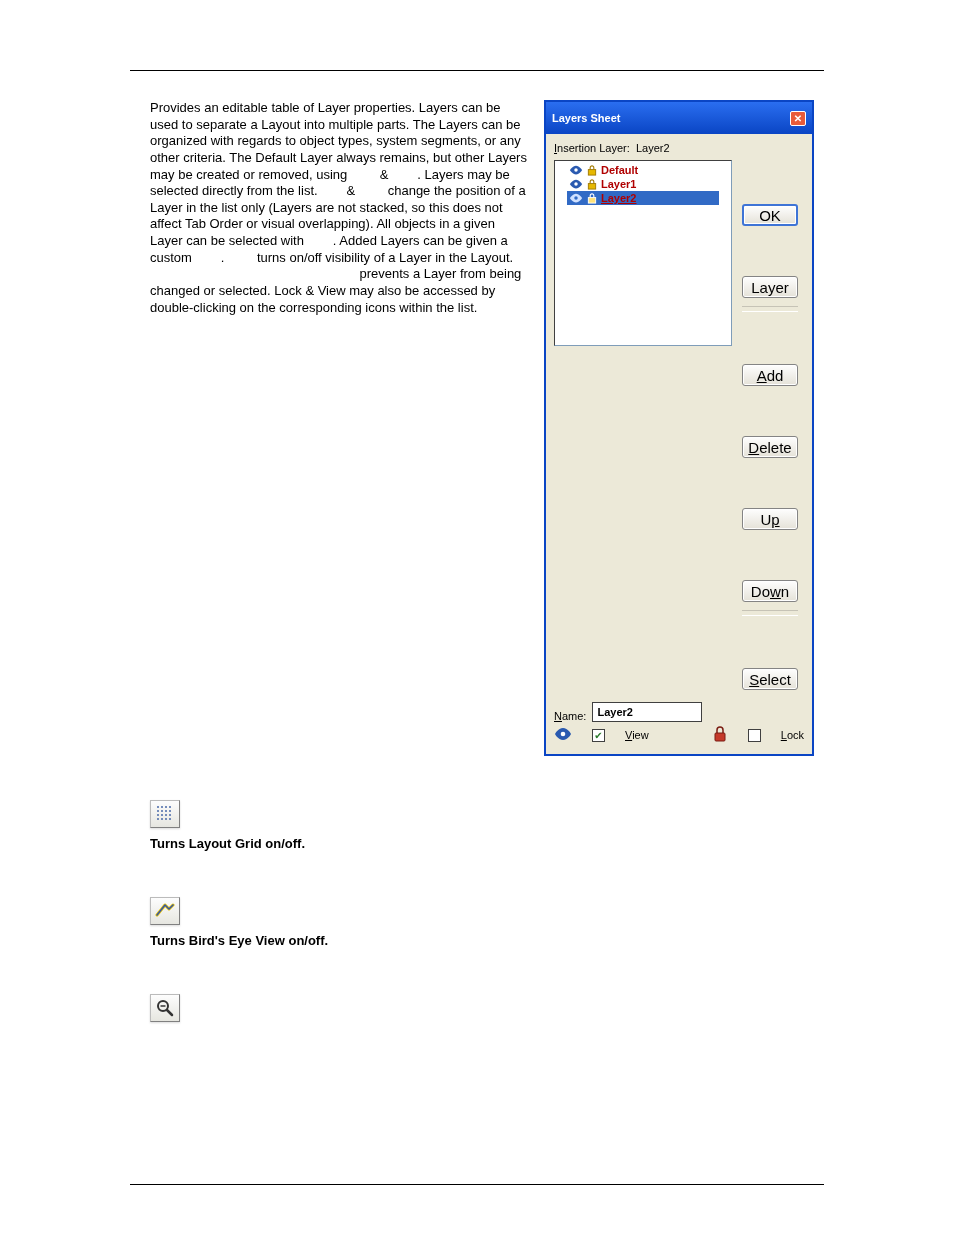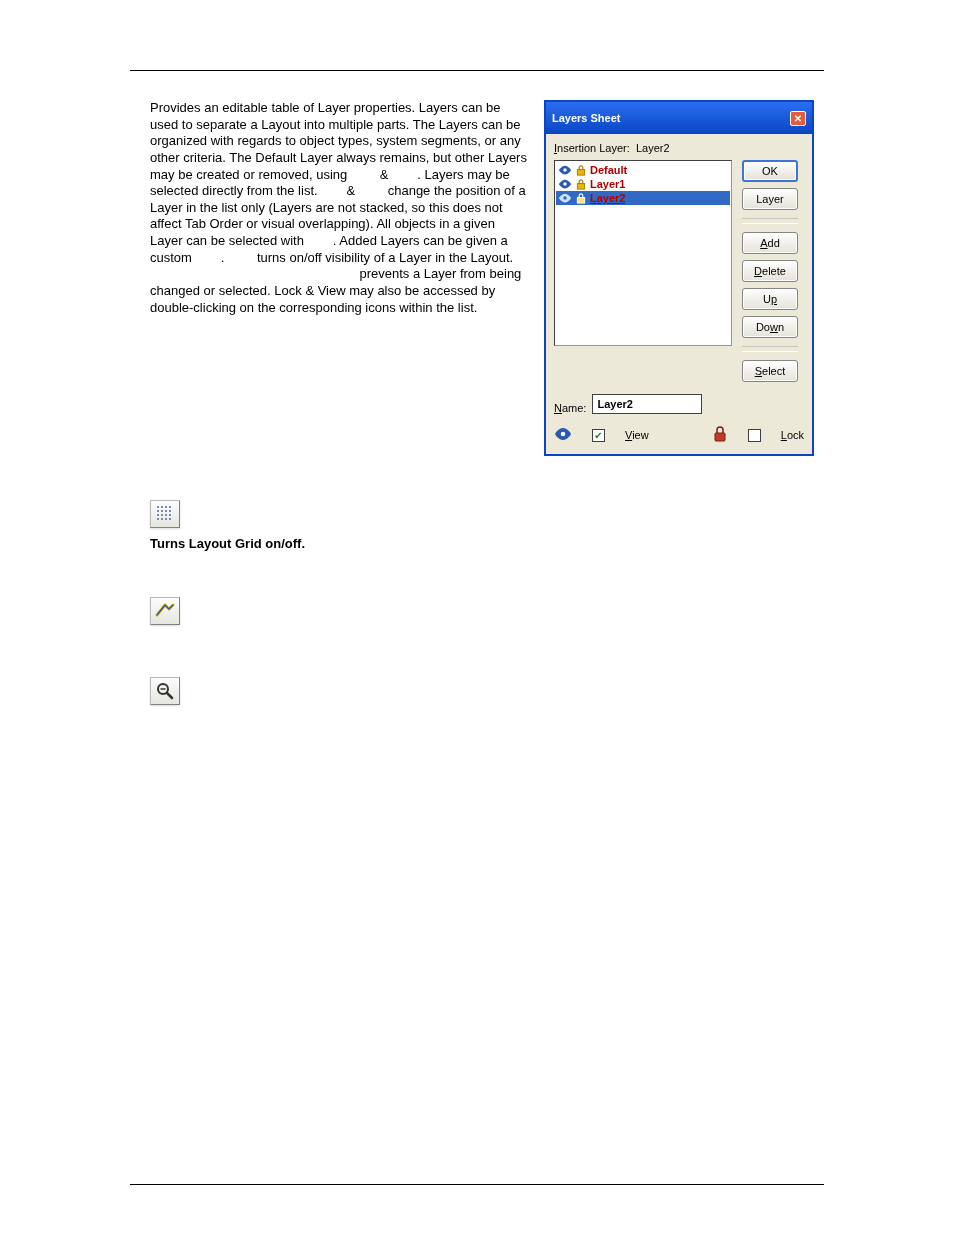--- a/index.html
+++ b/index.html
@@ -76,21 +76,21 @@
     display: flex;
   }
   .ins-label { margin-bottom: 6px; }
   .listbox {
     width: 178px;
     height: 186px;
     background: #fff;
     border: 1px solid #7f9db9;
     border-top-color:#404040;
     border-left-color:#404040;
-    padding: 2px 1px;
+    padding: 2px 12px;
   }
   .lb-item {
     display: flex;
     align-items: center;
     gap: 3px;
     font-weight: bold;
     font-size: 11px;
     padding: 1px 2px;
   }
   .lb-item.sel {
@@ -116,36 +116,37 @@
     flex-direction: column;
     gap: 6px;
     margin-left: 10px;
   }
   .btn {
     width: 56px;
     height: 22px;
     background: linear-gradient(#fefefe,#e5e2d8);
     border: 1px solid #848484;
     border-radius: 3px;
-    font-size: 11px;
+    font-size: 15px;
     display: inline-flex;
     align-items: center;
     justify-content: center;
     box-shadow: 0 0 0 1px #fff inset;
+    margin-top: 44px;
   }
   .btn.primary { border: 2px solid #3e74d6; }
   .btn-sep { height: 6px; border-top:1px solid #c6c3b6; border-bottom:1px solid #fff; margin:2px 0; }
   .name-row {
     display:flex;align-items:flex-end;gap:6px;margin-top:12px;
   }
   .name-row input {
     width: 110px;height:20px;border:1px solid #404040;font-size:11px;font-weight:bold;padding:2px 4px;
   }
   .vl-row {
-    display:flex;align-items:center;gap:20px;margin-top:12px;
+    display:flex;align-items:center;gap:20px;margin-top:4px;
   }
   .chk {
     width:13px;height:13px;border:1px solid #404040;background:#fff;display:inline-flex;align-items:center;justify-content:center;font-size:10px;color:#2a7a2a;
   }
   .chk.checked::after{content:"✔";}
   .underline-hot { text-decoration: underline; text-decoration-thickness:1px; }
   
   .section { margin-top: 44px; font-weight: bold; }
   .tool-icon {
     width: 30px;height:28px;
@@ -306,20 +307,21 @@
     </div>
 
 
     <div class="section">
       <div class="tool-icon">
         <svg viewBox="0 0 20 20">
           <path d="M2 14 L10 4 L14 8 L18 4" fill="none" stroke="#e6c200" stroke-width="3" stroke-linecap="round" stroke-linejoin="round"></path>
           <path d="M2 14 L10 4 L14 8 L18 4" fill="none" stroke="#3355aa" stroke-width="1.5" stroke-linecap="round" stroke-linejoin="round"></path>
         </svg>
       </div>
+      <div class="sec-desc">Turns Bird's Eye View on/off.</div>
     </div>
 
 
     <div class="section">
       <div class="tool-icon">
         <svg viewBox="0 0 20 20">
           <circle cx="8" cy="8" r="5" fill="none" stroke="#333" stroke-width="2"></circle>
           <line x1="12" y1="12" x2="17" y2="17" stroke="#333" stroke-width="2.5" stroke-linecap="round"></line>
           <line x1="5.5" y1="8" x2="10.5" y2="8" stroke="#333" stroke-width="1.5"></line>
         </svg>

